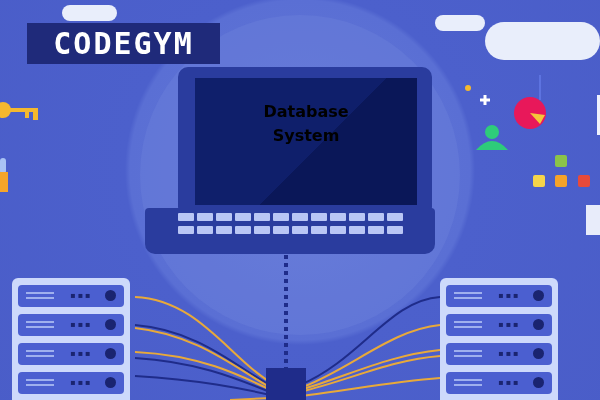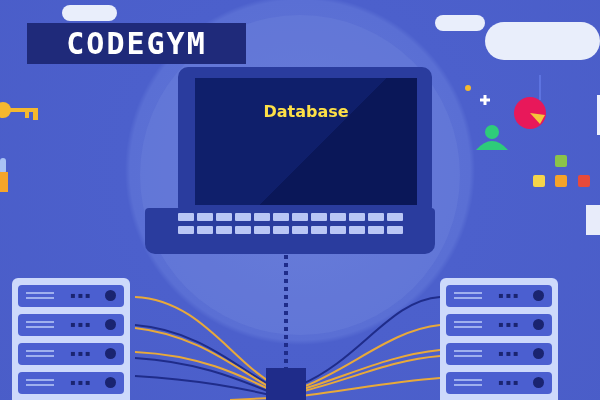--- a/index.html
+++ b/index.html
@@ -3,28 +3,28 @@
 <meta charset="utf-8">
 <style>
   html, body { margin:0; padding:0; }
   body { width:600px; height:400px; overflow:hidden; position:relative;
          background:#4a5fcb; font-family:"DejaVu Sans", sans-serif; }
   .bg { position:absolute; inset:0;
         background: radial-gradient(circle at 300px 170px, #6478d8 0, #5a6fd4 170px, #4c60cc 175px, #4a5dc8 400px); }
   .halo { position:absolute; left:140px; top:15px; width:320px; height:320px; border-radius:50%;
           background:rgba(120,140,225,0.25); }
   .cloud { position:absolute; background:#e9eefb; border-radius:20px; }
-  .logo { position:absolute; left:27px; top:23px; width:219px; height:41px; background:#1f2a7a;
+  .logo { position:absolute; left:27px; top:23px; width:193px; height:41px; background:#1f2a7a;
           display:flex; align-items:center; justify-content:center; }
   .logo span { color:#fff; font-family:"DejaVu Sans Mono", monospace; font-weight:bold; font-size:30px; letter-spacing:2px; }
   .laptop-lid { position:absolute; left:178px; top:67px; width:254px; height:150px; background:#2a3c9e;
                 border-radius:10px; }
   .screen { position:absolute; left:195px; top:78px; width:222px; height:127px;
             background:linear-gradient(135deg, #0f1f6b 55%, #0a1758 55%); }
-  .screen-text { position:absolute; left:195px; top:100px; width:222px; text-align:center; color:#fde047;
+  .screen-text { position:absolute; left:195px; top:100px; width:222px; text-align:center; color:#000000;
                  font-weight:bold; font-size:16px; line-height:24px; }
   .base { position:absolute; left:145px; top:208px; width:290px; height:46px; background:#2a3c9e;
           border-radius:4px 4px 10px 10px; }
   .keys { position:absolute; left:178px; top:213px; width:250px; display:grid;
           grid-template-columns:repeat(12, 16px); column-gap:3px; row-gap:5px; }
   .key { height:8px; background:#b9c6f5; border-radius:1px; }
   .cable-v { position:absolute; left:284px; top:255px; width:4px; height:115px;
              background:repeating-linear-gradient(#1f2c8a 0 4px, transparent 4px 8px); }
   .hub { position:absolute; left:266px; top:368px; width:40px; height:32px; background:#1f2c8a; }
   .server { position:absolute; width:118px; height:130px; background:#cdd9fb; border-radius:6px; }
@@ -78,20 +78,21 @@
     <rect x="138" y="115" width="12" height="12" rx="2" fill="#e84a3a"></rect>
   </g>
   <rect x="146" y="145" width="14" height="30" fill="#e8ecfa"></rect>
   <rect x="157" y="35" width="3" height="40" fill="#eef2fd"></rect>
 </svg>
 
 <div class="laptop-lid"></div>
 <div class="screen"></div>
 <div class="screen-text">
   <div>Database</div>
+  <div>System</div>
 </div>
 <div class="base"></div>
 <div class="keys">
   <div class="key"></div>
     <div class="key"></div>
     <div class="key"></div>
     <div class="key"></div>
     <div class="key"></div>
     <div class="key"></div>
   <div class="key"></div>

